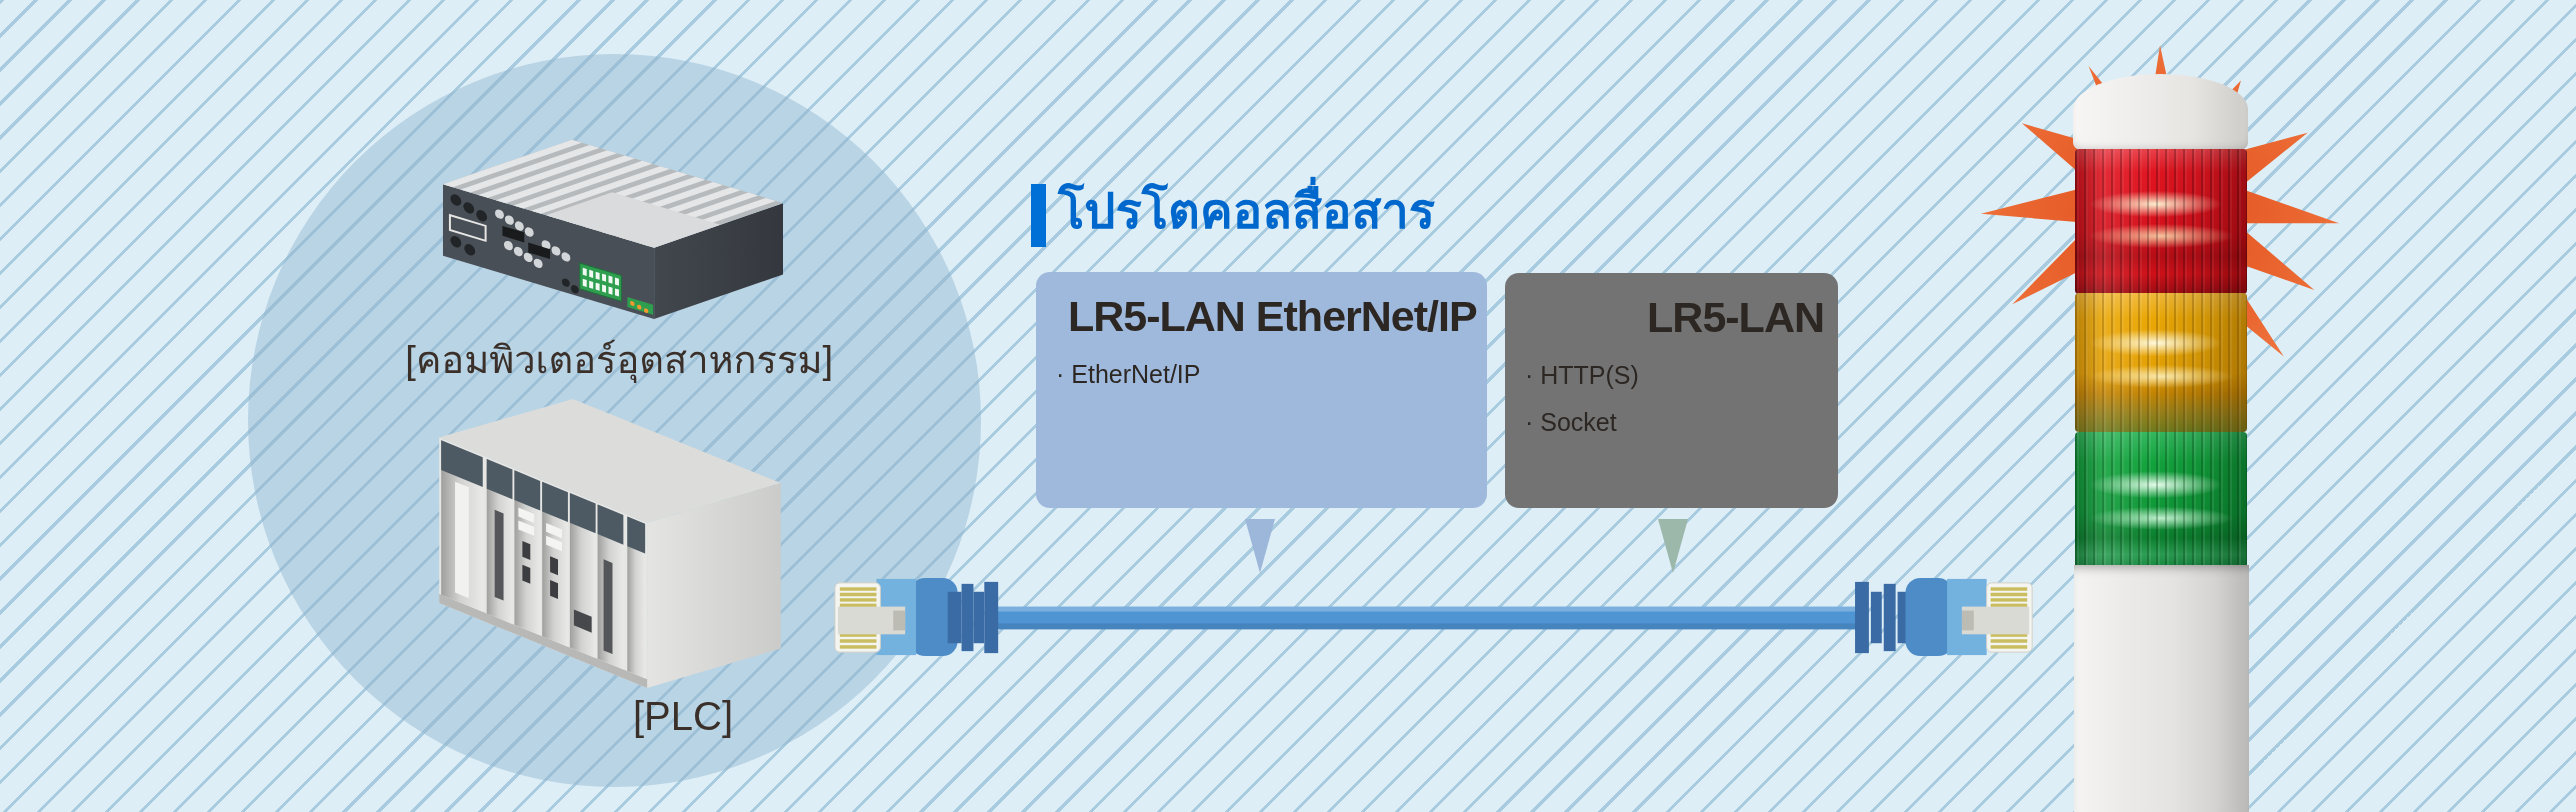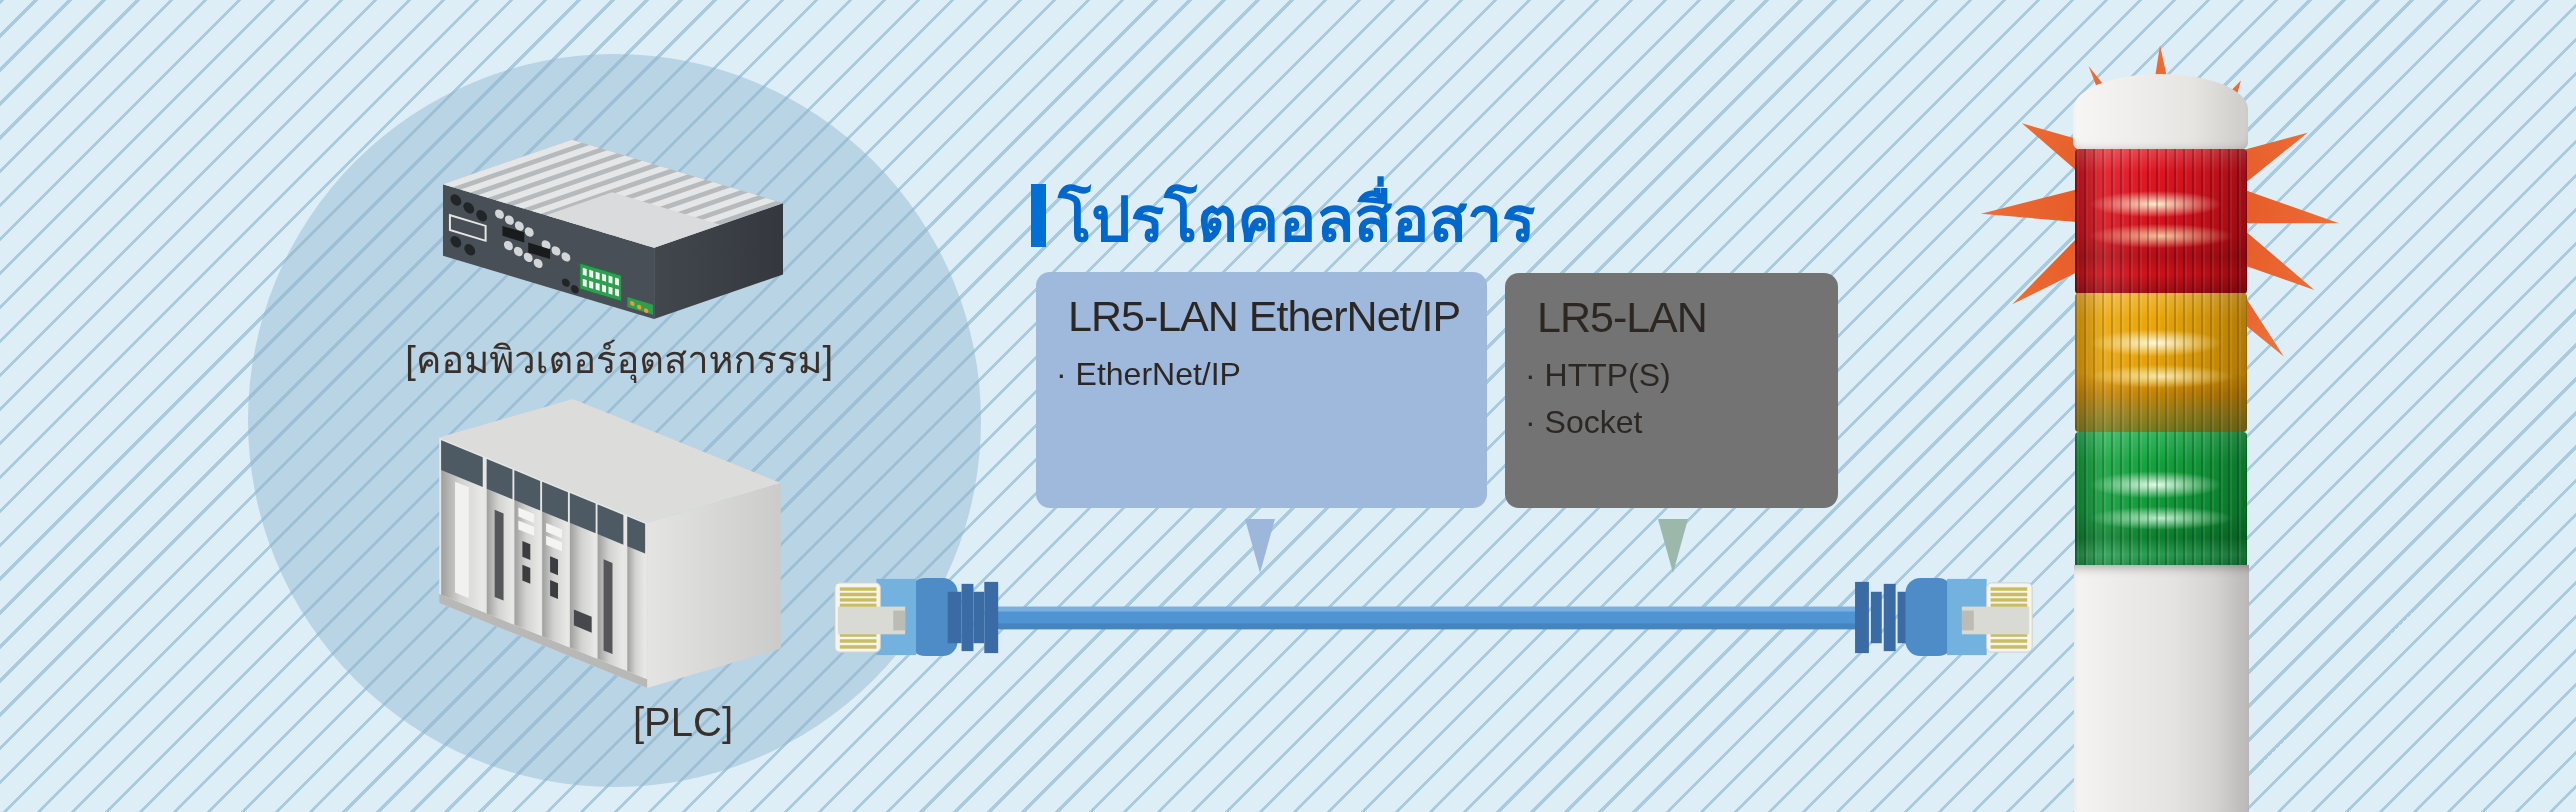--- a/index.html
+++ b/index.html
@@ -17,34 +17,34 @@
   
   .device-circle{
     position:absolute;left:248px;top:54px;width:733px;height:733px;border-radius:50%;
     background:rgba(141,180,205,0.45);z-index:1;
   }
   .illus{position:absolute;z-index:2;}
   .device-label{
     position:absolute;z-index:2;color:#3a2f29;text-align:right;white-space:nowrap;
   }
   .label-ipc{left:357px;top:329px;width:476px;font-size:38px;}
-  .label-plc{left:495px;top:694px;width:238px;font-size:40px;margin-top:6px;}
+  .label-plc{left:495px;top:694px;width:238px;font-size:40px;}
 
   
   .proto-header{position:absolute;left:1031px;top:178px;z-index:5;display:flex;align-items:flex-start;}
   .proto-header .bar{width:15px;height:63px;background:#0070d6;margin-top:6px;}
-  .proto-header .title{margin-left:12px;font-size:62px;font-weight:bold;color:#0068cc;line-height:1.35;white-space:nowrap;}
+  .proto-header .title{margin-left:12px;font-size:49px;font-weight:bold;color:#0068cc;line-height:1.35;white-space:nowrap;}
 
   
   .proto-box{position:absolute;z-index:5;border-radius:14px;color:#2d2723;padding:20px 14px 0 20px;box-sizing:border-box;}
   .box-ethernetip{left:1036px;top:272px;width:451px;height:236px;background:#9fb9dd;}
   .box-lan{left:1505px;top:273px;width:333px;height:235px;background:#737373;}
-  .proto-box .box-title{font-size:43px;font-weight:normal;letter-spacing:-1px;white-space:nowrap;margin:0 0 10px 12px;}
+  .proto-box .box-title{font-size:43px;font-weight:bold;letter-spacing:-1px;white-space:nowrap;margin:0 0 10px 12px;text-align:right;}
   .proto-box ul{list-style:none;margin:0;padding:0;}
-  .proto-box li{font-size:32px;line-height:47px;white-space:nowrap;}
+  .proto-box li{font-size:25px;line-height:47px;white-space:nowrap;}
 
   
   .pointer{position:absolute;z-index:5;width:0;height:0;
     border-left:15px solid transparent;border-right:15px solid transparent;}
   .pointer-left{left:1245px;top:519px;border-top:54px solid #9db7da;}
   .pointer-right{left:1658px;top:519px;border-top:54px solid #9bb8ab;}
 
   
   .cable-svg{position:absolute;left:822px;top:570px;z-index:6;}
 

